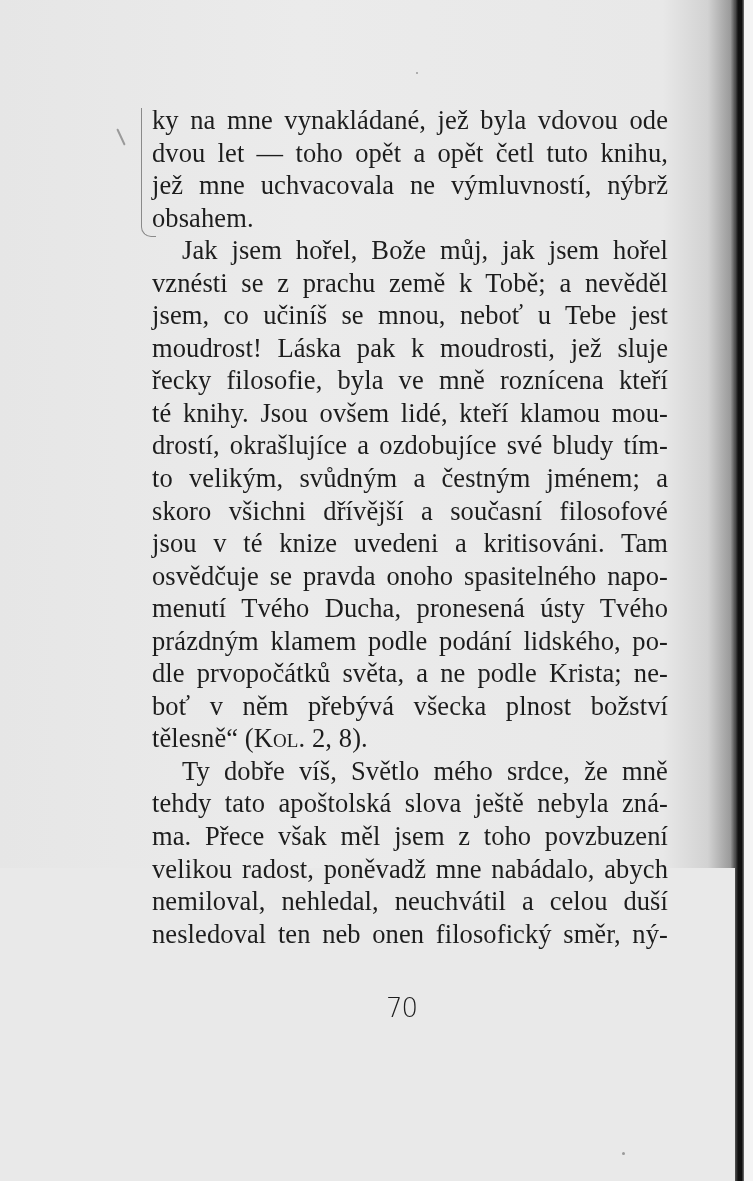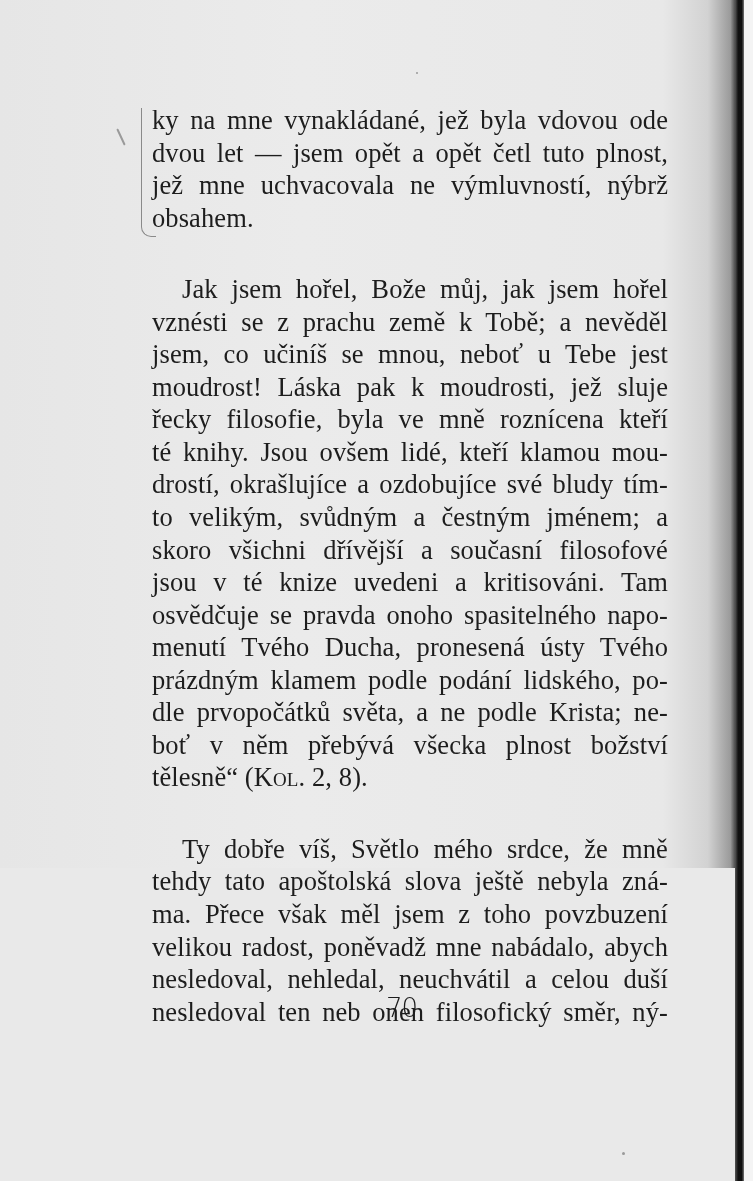--- a/index.html
+++ b/index.html
@@ -21,21 +21,21 @@
     }
     .text-block {
       position: absolute; left: 152px; top: 104px; width: 516px;
       color: #1d1d1d; font-size: 26.5px; line-height: 32.55px;
     }
     .line {
       display: block; white-space: nowrap; text-align: justify; text-align-last: justify;
       height: 32.55px; letter-spacing: 0.1px;
     }
     .line.last { text-align-last: left; }
-    .line.indent { padding-left: 30px; margin-top: 39px; }
+    .line.indent { padding-left: 30px; }
     .smallcaps { font-variant: small-caps; }
     .page-number {
       position: absolute; left: 366px; top: 993px; font-size: 26px; color: #1d1d1d;
       font-family: "DejaVu Sans", sans-serif; font-weight: 300; letter-spacing: -1px; margin-left: 20px;
     }
     .pencil-bracket {
       position: absolute; left: 141px; top: 108px; width: 14px; height: 128px;
       border-left: 1.5px solid #8a8a8a; border-bottom: 1.2px solid #8a8a8a;
       border-bottom-left-radius: 10px;
     }
@@ -49,21 +49,21 @@
   <div class="spine-edge"></div>
   <div class="pencil-bracket"></div>
   <div class="speck" style="left:120px;top:128px;width:2px;height:18px;border-radius:1px;transform:rotate(-25deg);"></div>
   <div class="speck" style="left:622px;top:1152px;width:3px;height:3px;"></div>
   <div class="speck" style="left:416px;top:72px;width:2px;height:2px;"></div>
 
   <div class="text-block">
 
     <div>
       <span class="line">ky na mne vynakládané, jež byla vdovou ode</span>
-      <span class="line">dvou let — jsem opět a opět četl tuto plnost,</span>
+      <span class="line">dvou let — toho opět a opět četl tuto knihu,</span>
       <span class="line">jež mne uchvacovala ne výmluvností, nýbrž</span>
       <span class="line last">obsahem.</span>
     </div>
 
     <div>
       <span class="line indent">Jak jsem hořel, Bože můj, jak jsem hořel</span>
       <span class="line">vznésti se z prachu země k Tobě; a nevěděl</span>
       <span class="line">jsem, co učiníš se mnou, neboť u Tebe jest</span>
       <span class="line">moudrost! Láska pak k moudrosti, jež sluje</span>
       <span class="line">řecky filosofie, byla ve mně roznícena kteří</span>
@@ -78,19 +78,19 @@
       <span class="line">dle prvopočátků světa, a ne podle Krista; ne-</span>
       <span class="line">boť v něm přebývá všecka plnost božství</span>
       <span class="line last"><span>tělesně“ (</span><span class="smallcaps">Kol.</span><span> 2, 8).</span></span>
     </div>
 
     <div>
       <span class="line indent">Ty dobře víš, Světlo mého srdce, že mně</span>
       <span class="line">tehdy tato apoštolská slova ještě nebyla zná-</span>
       <span class="line">ma. Přece však měl jsem z toho povzbuzení</span>
       <span class="line">velikou radost, poněvadž mne nabádalo, abych</span>
-      <span class="line">nesledoval, nehledal, neuchvátil a celou duší</span>
+      <span class="line">nemiloval, nehledal, neuchvátil a celou duší</span>
       <span class="line">nesledoval ten neb onen filosofický směr, ný-</span>
     </div>
   </div>
 
   <div class="page-number">70</div>
 </div>
 
 </body></html>

